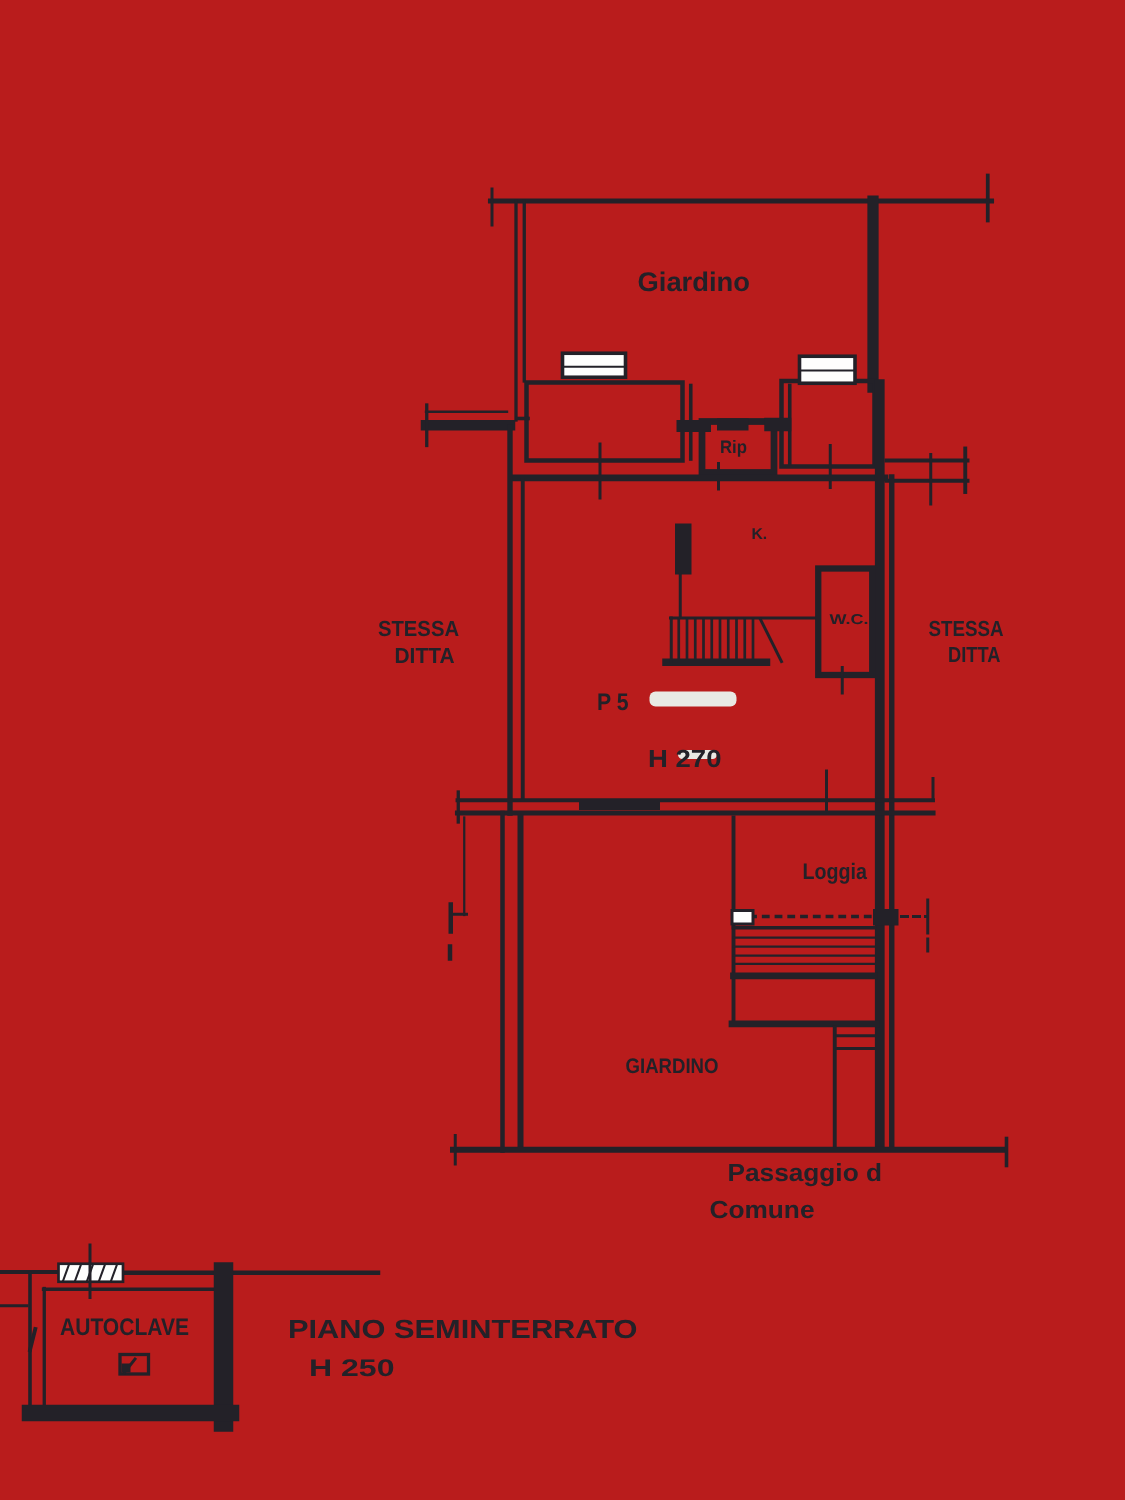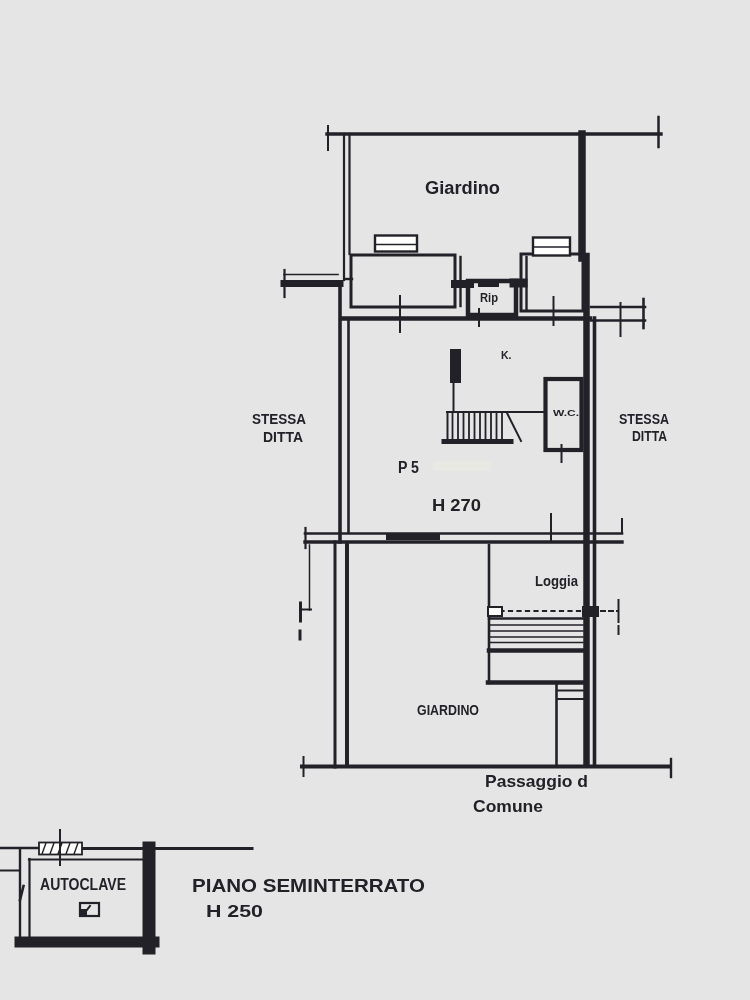--- a/index.html
+++ b/index.html
@@ -1,16 +1,16 @@
 <!DOCTYPE html>
 <html><head>
 <meta charset="utf-8">
 <style>
   html,body{margin:0;padding:0;background:#ffffff;}
-  .page{width:750px;height:1000px;position:relative;overflow:hidden;background:#e5e5e5;}
+  .page{width:750px;height:1000px;position:relative;overflow:hidden;background:#b91c1c;}
   svg{position:absolute;left:0;top:0;filter:blur(0.35px);}
   text{font-family:"Liberation Sans", sans-serif;fill:#232128;}
 </style>
 </head>
 <body>
 <div class="page">
 <svg width="750" height="1000" viewBox="0 0 750 1000" fill="none" stroke-linecap="square">
 
   <g fill="#e9e9e4" stroke="none">
     <rect x="433" y="461" width="58" height="10" rx="4"></rect>

